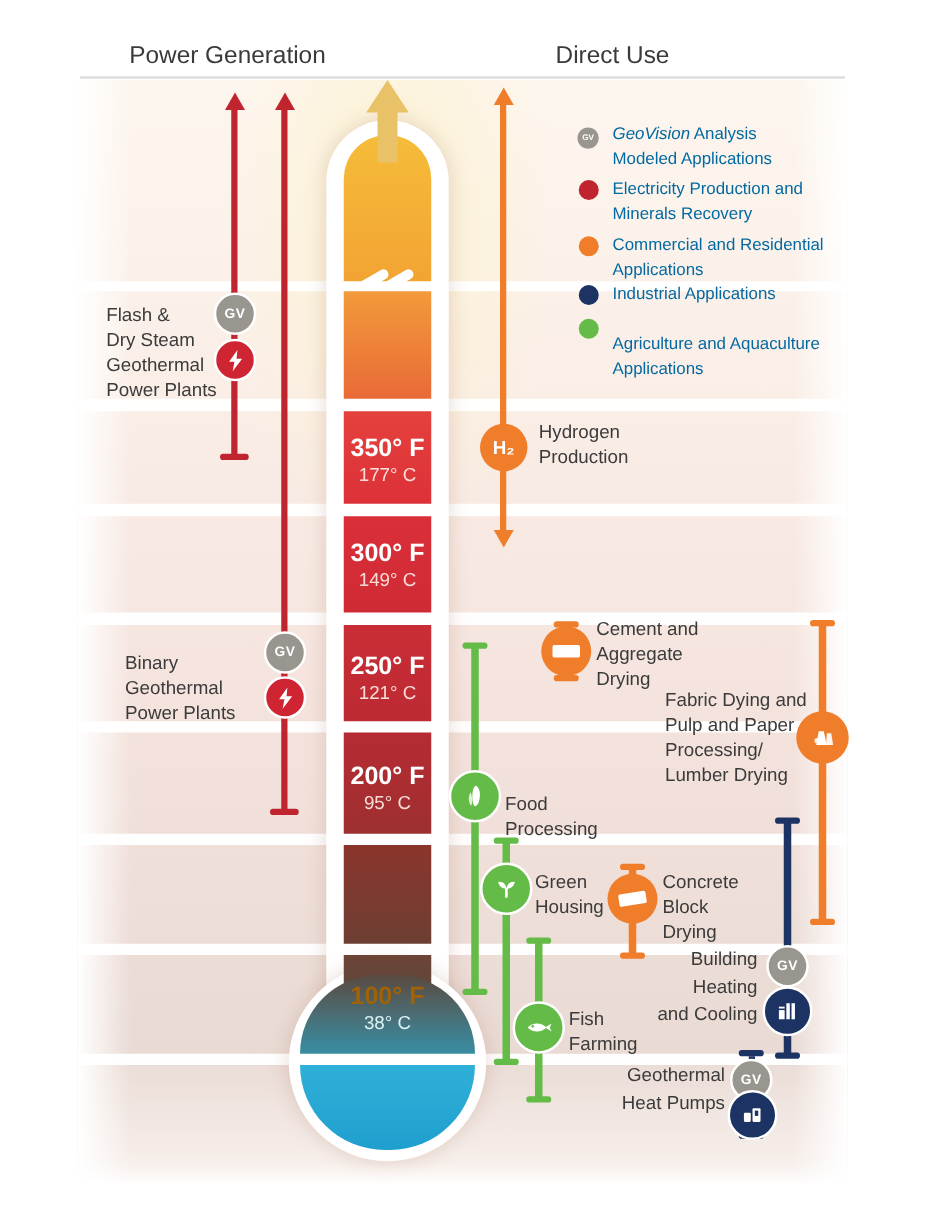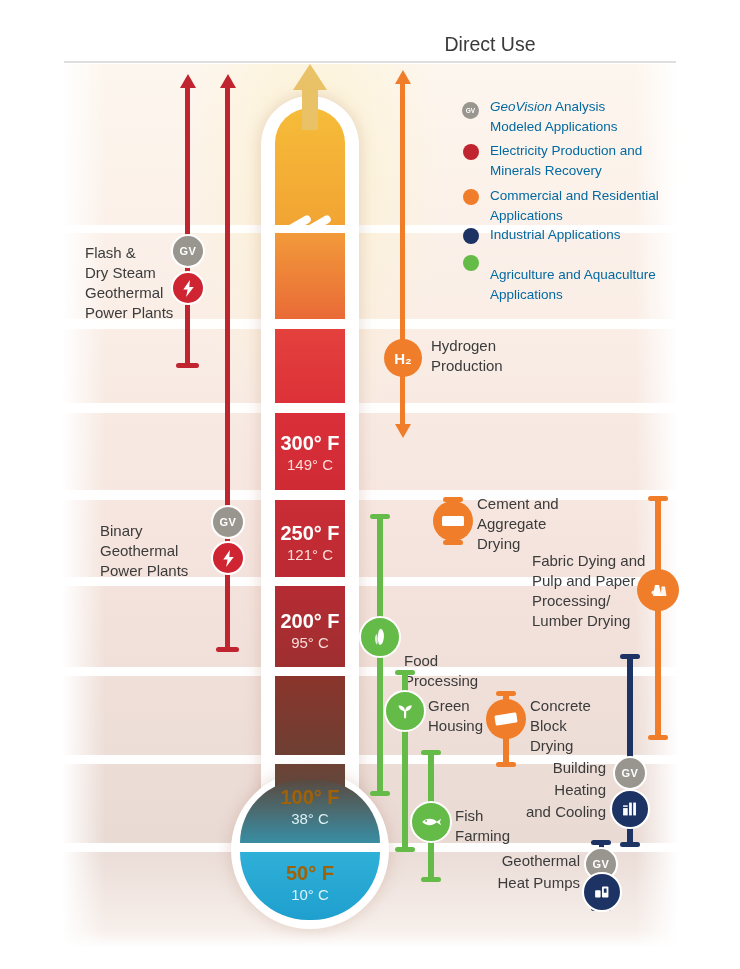--- a/index.html
+++ b/index.html
@@ -73,20 +73,21 @@
   <div class="abs" id="panel"></div>
   <div class="abs stripe" style="top:225px;height:8px;"></div>
   <div class="abs stripe" style="top:319px;height:10px;"></div>
   <div class="abs stripe" style="top:403px;height:10px;"></div>
   <div class="abs stripe" style="top:490px;height:10px;"></div>
   <div class="abs stripe" style="top:577px;height:9px;"></div>
   <div class="abs stripe" style="top:667px;height:9px;"></div>
   <div class="abs stripe" style="top:755px;height:9px;"></div>
   <div class="abs stripe" style="top:843px;height:9px;"></div>
 
+  <div class="abs hdr" style="left:92px;top:33px;width:180px;">Power Generation</div>
   <div class="abs hdr" style="left:430px;top:33px;width:120px;">Direct Use</div>
   <div class="abs" id="hdr-line"></div>
 
   <div class="lg-ic circ gv" style="left:462px;top:102px;width:17px;height:17px;font-size:6.5px;letter-spacing:0;">GV</div>
   <div class="lg-txt" style="left:490px;top:97px;"><i>GeoVision</i><span> Analysis</span><span style="display:block;">Modeled Applications</span></div>
   <div class="lg-ic" style="left:463px;top:144px;width:16px;height:16px;background:#c0242f;"></div>
   <div class="lg-txt" style="left:490px;top:141px;">Electricity Production and
 Minerals Recovery</div>
   <div class="lg-ic" style="left:463px;top:189px;width:16px;height:16px;background:#f07d2a;"></div>
   <div class="lg-txt" style="left:490px;top:186px;">Commercial and Residential
@@ -105,39 +106,39 @@
   <div class="abs seg" id="seg300"></div>
   <div class="abs seg" id="seg250"></div>
   <div class="abs seg" id="seg200"></div>
   <div class="abs seg" id="seg150"></div>
   <div class="abs seg" id="seg100t"></div>
   <div class="abs" id="bulb-top"></div>
   <div class="abs" id="bulb-bot"></div>
   <div class="abs brk" style="left:286px;top:220px;"></div>
   <div class="abs brk" style="left:306px;top:220px;"></div>
 
+  <div class="abs tlab seg-light" style="top:348px;">
+      <span class="f">350° F</span>
+      <span class="c">177° C</span>
+    </div>
   <div class="abs tlab seg-light" style="top:432px;">
       <span class="f">300° F</span>
       <span class="c">149° C</span>
     </div>
   <div class="abs tlab seg-light" style="top:522px;">
       <span class="f">250° F</span>
       <span class="c">121° C</span>
     </div>
   <div class="abs tlab seg-light" style="top:610px;">
       <span class="f">200° F</span>
       <span class="c">95° C</span>
     </div>
   <div class="abs tlab seg-cool" style="top:786px;">
       <span class="f">100° F</span>
       <span class="c">38° C</span>
-    </div>
-  <div class="abs tlab seg-cool" style="top:862px;">
-      <span class="f">50° F</span>
-      <span class="c">10° C</span>
     </div>
 
   <div class="vline gold" style="left:302px;top:86px;width:16px;height:44px;"></div>
   <div class="ah-up gold-head" style="left:293px;top:64px;border-left-width:17px;border-right-width:17px;"></div>
 
   <div class="ah-up red-b" style="left:180px;top:74px;"></div>
   <div class="vline red" style="left:185px;top:86px;width:5px;height:280px;"></div>
   <div class="cap red" style="left:176px;top:363px;width:23px;"></div>
   <div class="circ gv ring" style="left:171px;top:234px;width:34px;height:34px;">GV</div>
   <div class="circ bolt-c ring" style="left:171px;top:271px;width:34px;height:34px;">
@@ -199,21 +200,21 @@
   <div class="cap grn" style="left:370px;top:514px;width:20px;"></div>
   <div class="cap grn" style="left:370px;top:791px;width:20px;"></div>
   <div class="circ grn ring" style="left:359px;top:616px;width:42px;height:42px;">
       <svg width="24" height="24" viewBox="0 0 26 26">
         <g fill="#fff">
           <path d="M14 4 C17.3 6 18.3 12 16.3 18 C15.3 21 13.3 22.3 12.2 21.2 C10.7 19 10.2 12 11.2 8 C11.9 5.4 12.8 4 14 4 Z"></path>
           <path d="M9.2 9.5 C7 12.8 7 18.2 9.7 21.3 C10.8 19 10.8 12.8 9.2 9.5 Z" opacity=".8"></path>
         </g>
       </svg>
     </div>
-  <div class="lbl" style="left:404px;top:651px;">Food
+  <div class="lbl" style="left:404px;top:634px;">Food
 Processing</div>
 
   <div class="vline grn" style="left:402px;top:673px;width:6px;height:177px;"></div>
   <div class="cap grn" style="left:395px;top:670px;width:20px;"></div>
   <div class="cap grn" style="left:395px;top:847px;width:20px;"></div>
   <div class="circ grn ring" style="left:384px;top:690px;width:42px;height:42px;">
       <svg width="24" height="24" viewBox="0 0 26 26">
         <g fill="#fff">
           <rect x="11.9" y="12" width="2.4" height="9" rx="1.2"></rect>
           <path d="M13 13 C13 9 10 6.5 6 7 C6.6 11 9.5 13 13 13 Z"></path>

